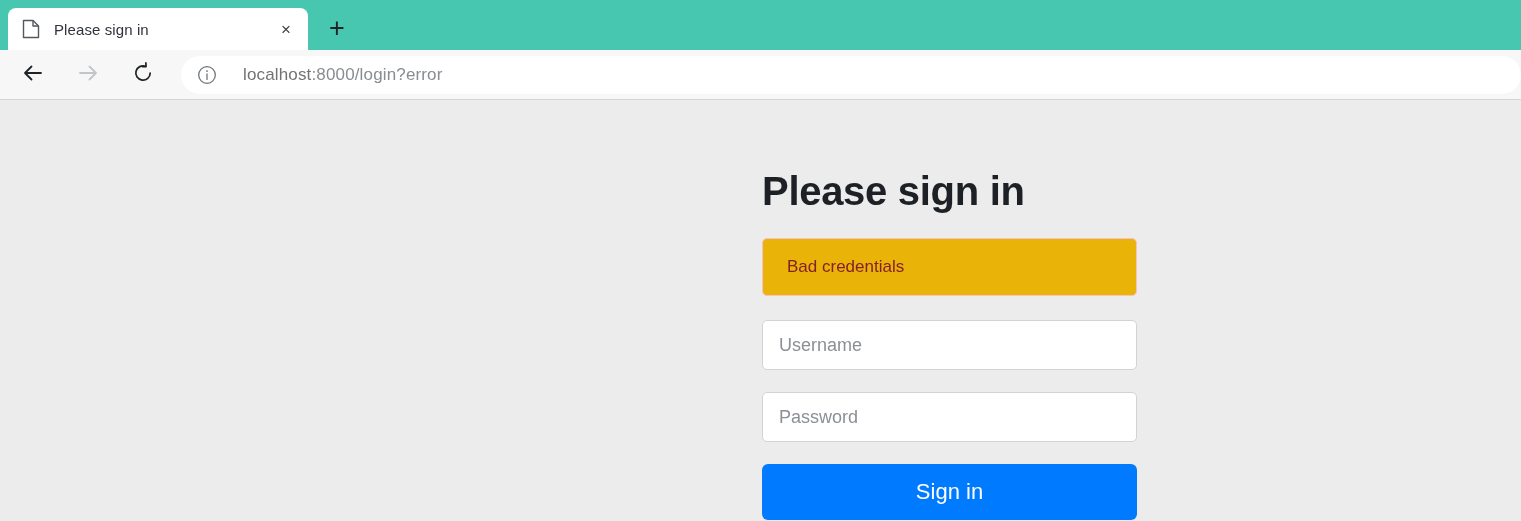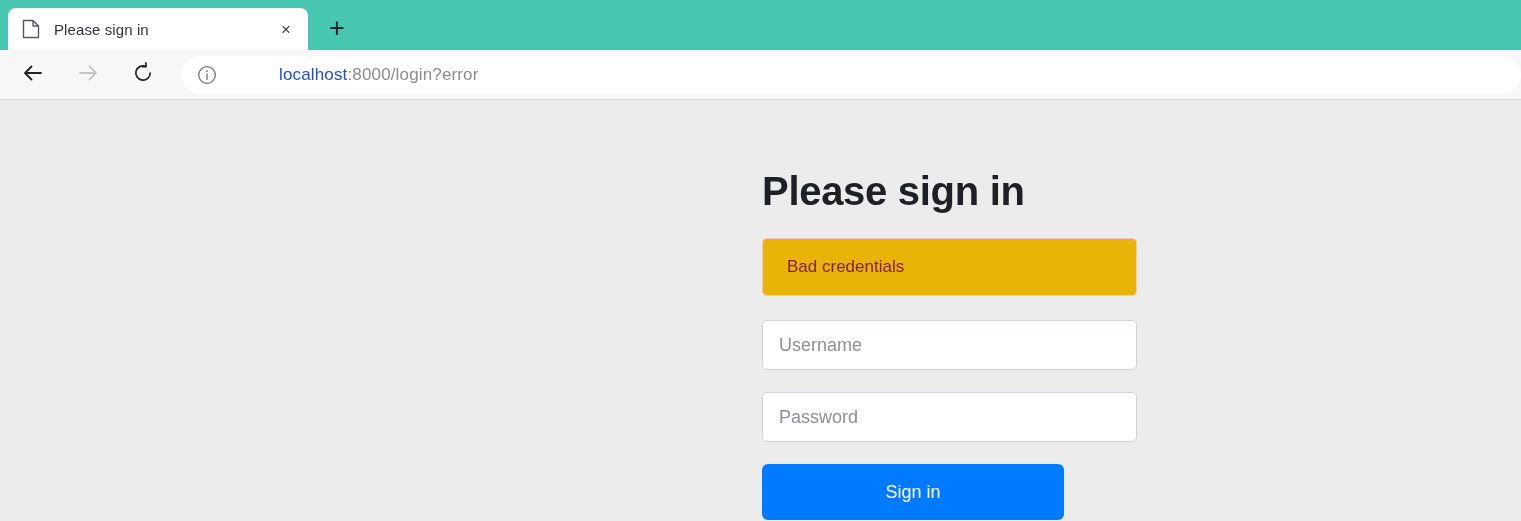--- a/index.html
+++ b/index.html
@@ -138,21 +138,21 @@
     flex: 0 0 auto;
     margin-right: 26px;
   }
 
   .url-text {
     font-size: 17px;
     white-space: nowrap;
     overflow: hidden;
     letter-spacing: 0.15px;
   }
-  .url-host { color: #1d4ed8; margin-left: 36px; }
+  .url-host { color: #737373; }
   .url-rest { color: #888d92; margin-top: 32px; }
 
   
   .viewport {
     flex: 1 1 auto;
     background: #ececec;
     position: relative;
     overflow: hidden;
   }
 
@@ -198,28 +198,28 @@
     outline: none;
     margin-bottom: 22px;
   }
   .form-input::placeholder {
     color: #8b9096;
     opacity: 1;
   }
 
   .btn-primary {
     display: block;
-    width: 302px;
+    width: 375px;
     height: 56px;
     box-sizing: border-box;
     background: #007bff;
     border: none;
     border-radius: 6px;
     color: #ffffff;
-    font-size: 18px;
+    font-size: 22px;
     font-family: "Liberation Sans", sans-serif;
     cursor: default;
     line-height: 56px;
     padding: 0;
     text-align: center;
   }
 </style>
 </head>
 <body>
 

